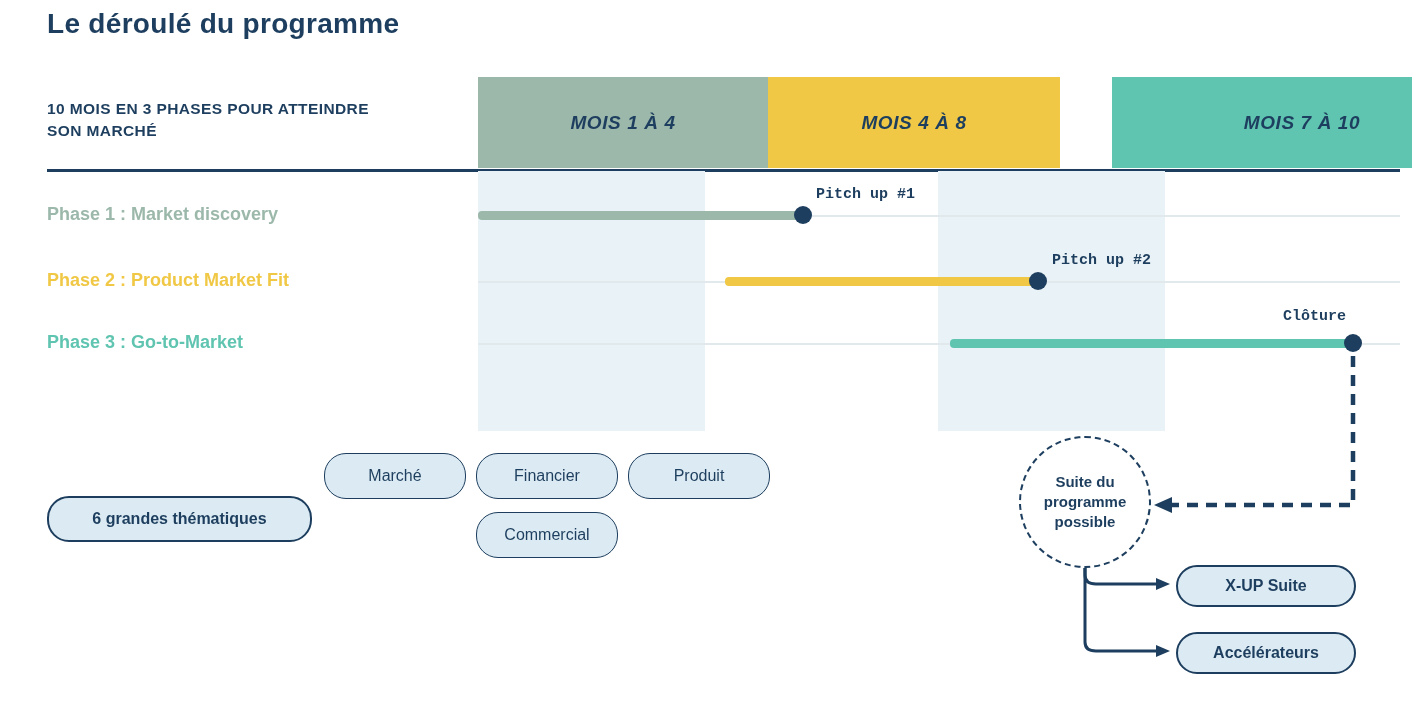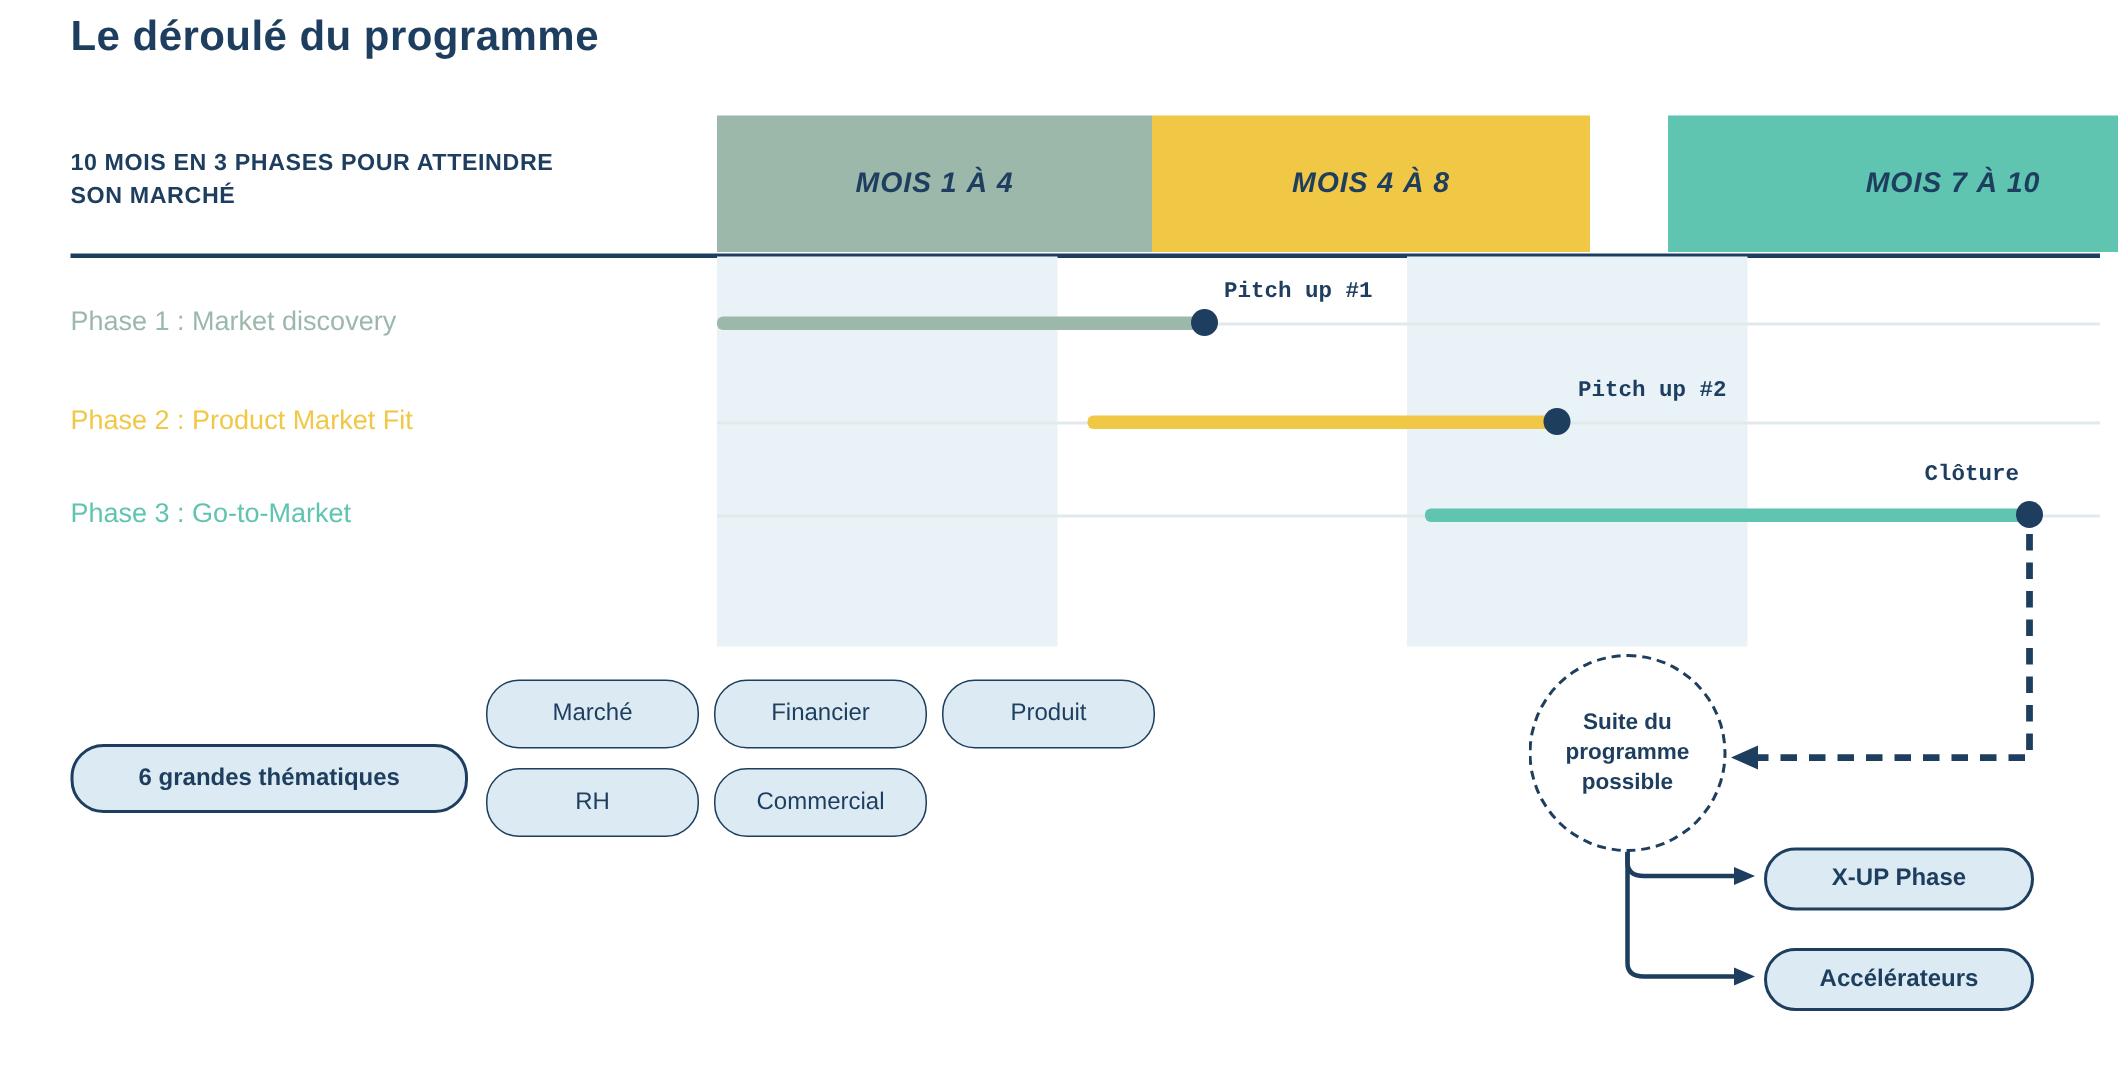--- a/index.html
+++ b/index.html
@@ -19,21 +19,21 @@
 
   .stripe{position:absolute;top:171px;height:260px;background:#e9f2f6;}
   .stripe-1{left:478px;width:227px;}
   .stripe-2{left:938px;width:227px;}
 
   .row-line{position:absolute;left:478px;width:922px;height:1.5px;background:#e2e9ed;}
   .row-line-1{top:215px;}
   .row-line-2{top:281px;}
   .row-line-3{top:343px;}
 
-  .phase-label{position:absolute;left:47px;font-size:18px;font-weight:normal;white-space:nowrap;}
+  .phase-label{position:absolute;left:47px;font-size:18px;font-weight:bold;white-space:nowrap;}
   .phase-label-1{top:204px;color:#9cb8ab;}
   .phase-label-2{top:270px;color:#f0c845;}
   .phase-label-3{top:332px;color:#5fc4b0;}
 
   .bar{position:absolute;height:9px;border-radius:4px;}
   .bar-1{left:478px;top:211px;width:322px;background:#9cb8ab;}
   .bar-2{left:725px;top:277px;width:312px;background:#f0c845;}
   .bar-3{left:950px;top:339px;width:403px;background:#5fc4b0;}
 
   .dot{position:absolute;width:18px;height:18px;border-radius:50%;background:#1d3e5e;}
@@ -108,22 +108,21 @@
     <path d="M 1085 566 L 1085 575 Q 1085 584 1096 584 L 1158 584" fill="none" stroke="#1d3e5e" stroke-width="3"></path>
     <polygon points="1170,584 1156,578 1156,590" fill="#1d3e5e"></polygon>
     <path d="M 1085 566 L 1085 642 Q 1085 651 1096 651 L 1158 651" fill="none" stroke="#1d3e5e" stroke-width="3"></path>
     <polygon points="1170,651 1156,645 1156,657" fill="#1d3e5e"></polygon>
   </svg>
 
   <div class="pill pill-bold themes-title">6 grandes thématiques</div>
   <div class="pill theme-r1c1">Marché</div>
   <div class="pill theme-r1c2">Financier</div>
   <div class="pill theme-r1c3">Produit</div>
-  <div class="pill theme-r2c1">RH</div>
   <div class="pill theme-r2c2">Commercial</div>
 
   <div class="suite-circle">
     <span>Suite du programme possible</span>
   </div>
-  <div class="pill pill-bold option-xup">X-UP Phase</div>
+  <div class="pill pill-bold option-xup">X-UP Suite</div>
   <div class="pill pill-bold option-accel">Accélérateurs</div>
 
 </div>
 
 </body></html>

